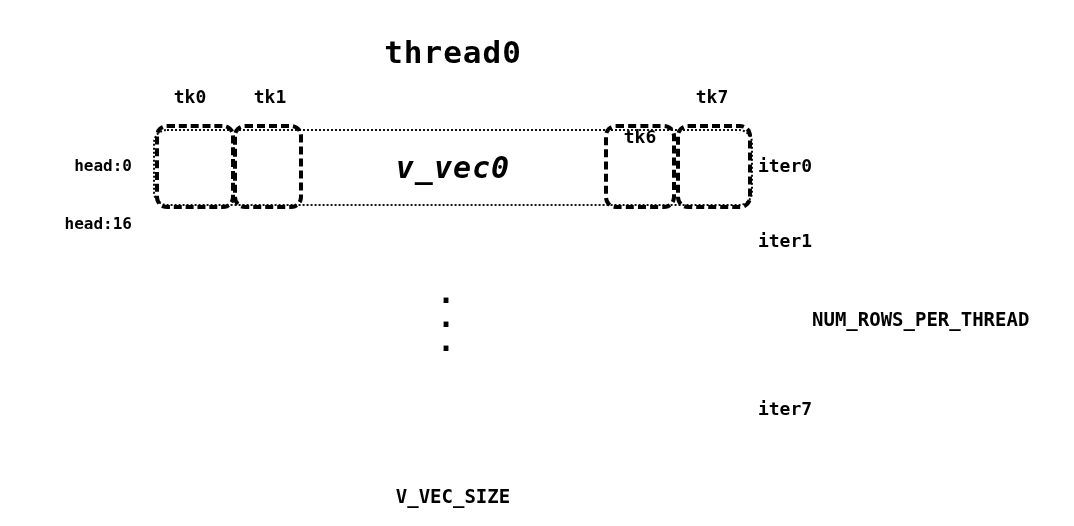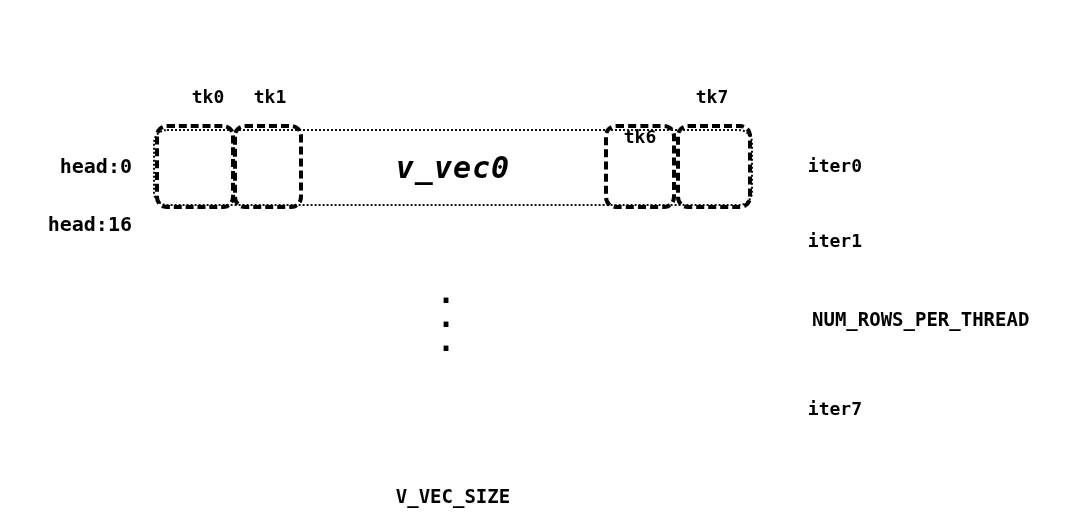--- a/index.html
+++ b/index.html
@@ -62,41 +62,41 @@
   .tkb6 { left: 604px; width: 72px; }
   .tkb7 { left: 676px; width: 76px; }
   .tk-label {
     position: absolute;
     top: 86px;
     width: 80px;
     text-align: center;
     font-size: 18px;
     font-weight: bold;
   }
-  .tkl0 { left: 168px; }
+  .tkl0 { left: 150px; }
   .tkl1 { left: 230px; }
   .tkl6 { left: 600px; margin-top: 40px; }
   .tkl7 { left: 672px; }
   .head-label {
     position: absolute;
     left: 10px;
     width: 122px;
     text-align: right;
-    font-size: 20px;
+    font-size: 16px;
     font-weight: bold;
     line-height: 20px;
   }
   .h0 { top: 156px; }
   .h1 { top: 214px; }
   .h2 { top: 399px; }
   .iter-label {
     position: absolute;
-    left: 772px;
+    left: 740px;
     width: 90px;
-    text-align: right;
+    text-align: center;
     font-size: 18px;
     font-weight: bold;
     line-height: 20px;
   }
   .i0 { top: 156px; }
   .i1 { top: 231px; }
   .i2 { top: 399px; }
   .ellipsis {
     position: absolute;
     left: 437px;
@@ -123,20 +123,21 @@
     text-align: center;
     font-size: 19px;
     font-weight: bold;
   }
 </style>
 </head>
 <body>
 
 <div class="diagram">
 
+  <div class="title">thread0</div>
 
   <div class="tk-label tkl0">tk0</div>
   <div class="tk-label tkl1">tk1</div>
   <div class="tk-label tkl6">tk6</div>
   <div class="tk-label tkl7">tk7</div>
 
   <div class="row-box row1">
     <span class="vec-label">v_vec0</span>
   </div>
 

